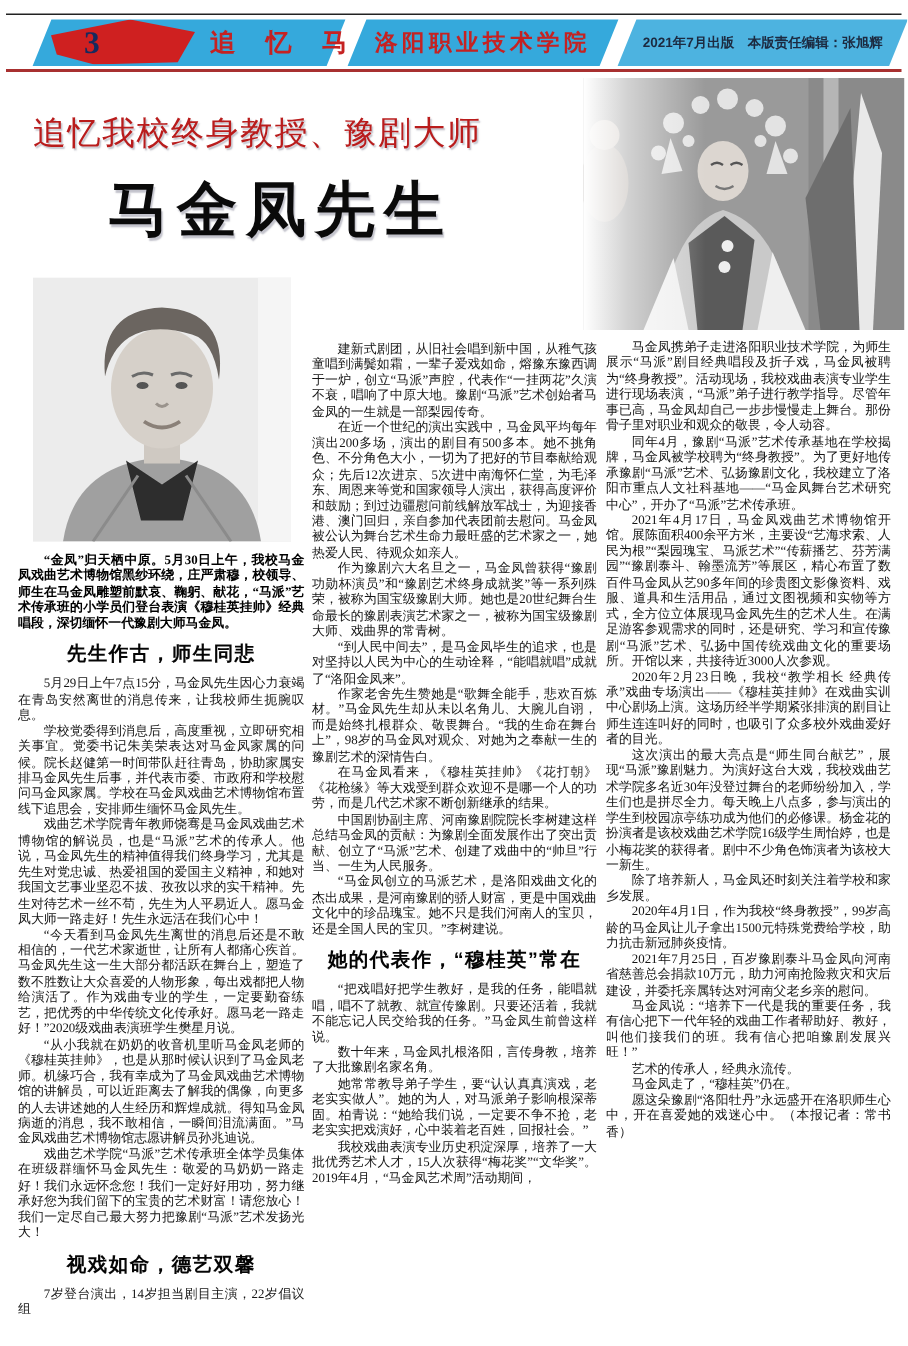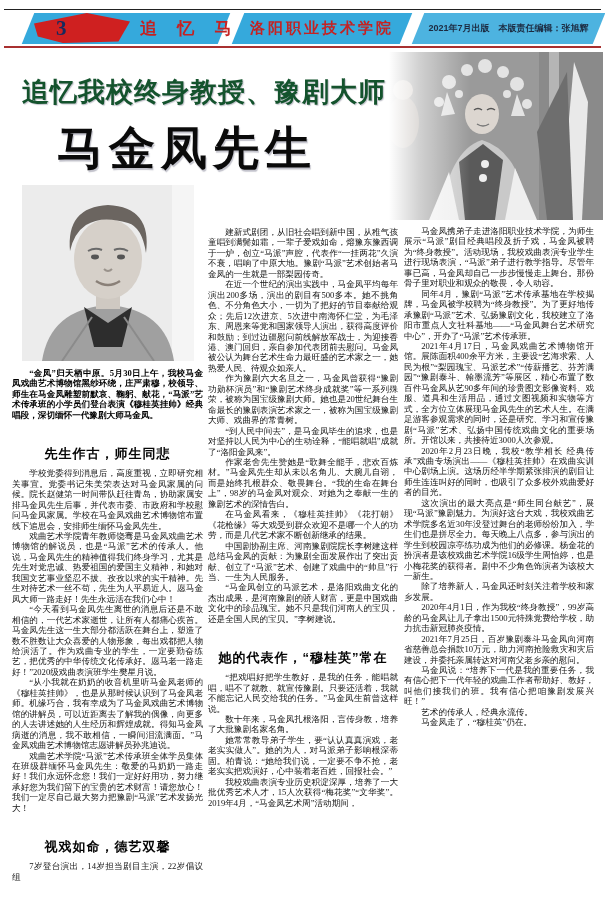--- a/index.html
+++ b/index.html
@@ -27,41 +27,41 @@
   }
   .flag-num { font-family:"Liberation Serif",serif; font-weight:bold; font-size:21px; color:#152a5e; padding-left:22px; }
   .band-title { color:#c52222; font-weight:bold; font-size:17px; letter-spacing:8px; padding-left:112px; white-space:nowrap; }
   .band-school { color:#c52222; font-weight:bold; font-size:15px; letter-spacing:3px; text-align:center; white-space:nowrap; }
   .band-pub { color:#1c2a40; font-weight:bold; font-size:9px; text-align:center; white-space:nowrap;
               font-family:"Liberation Sans",sans-serif; }
 
   
   .headline { position:absolute; left:22px; top:74px; width:420px; z-index:3; }
   .kicker {
-    font-size:27px; font-weight:700; letter-spacing:1px; color:#14532d; white-space:nowrap;
+    font-size:22px; font-weight:400; letter-spacing:1px; color:#b91c1c; white-space:nowrap;
     text-shadow:1px 1px 1px rgba(120,120,140,.45);
   }
   .main-title {
-    margin-top:8px; text-align:center; font-size:46px; font-weight:900; letter-spacing:6px;
+    margin-top:8px; text-align:center; font-size:40px; font-weight:900; letter-spacing:6px;
     color:#0a0a0a; text-shadow:1px 2px 1px rgba(120,120,140,.45); width:330px;
   }
 
   
   .montage { position:absolute; top:52px; right:2px; width:214px; height:168px; z-index:1; overflow:hidden; }
   .montage svg { display:block; }
   .montage-fade { position:absolute; inset:0; background:linear-gradient(to right,#ffffff 0%,rgba(255,255,255,.55) 14%,rgba(255,255,255,0) 38%); }
 
   
   .col { position:absolute; overflow:hidden; text-align:justify; }
   .col p.para { font-size:8.6px; line-height:10.45px; text-indent:2em; color:#141414; }
   .col p.lead { font-weight:bold; color:#000;font-family:Liberation Serif, serif; }
   .sec-head {
     font-family:"Liberation Sans","DejaVu Sans",sans-serif;
     font-size:13px; font-weight:bold; color:#050505; text-align:center;
-    margin:25px 0 5px 0; letter-spacing:1px; text-indent:0;
+    margin:7px 0 5px 0; letter-spacing:1px; text-indent:0;
   }
   #col1 { left:12px;  top:185px; width:191px; height:708px; }
   #col2 { left:208px; top:227px; width:190px; height:666px; }
   #col3 { left:404px; top:226px; width:190px; height:667px;font-family:Liberation Serif, serif; }
 
   .portrait { width:172px; height:176px; margin:0 auto 7px auto; background:#ededed; }
   .portrait svg { display:block; }
 </style>
 </head>
 <body>
@@ -161,20 +161,21 @@
         <path d="M82 84 q4 4 8 0" stroke="#9a938c" stroke-width="2" fill="none"></path>
         <path d="M74 96 q12 8 24 0" stroke="#8a8078" stroke-width="2.5" fill="none"></path>
 
         <path d="M40 176 l30 -44" stroke="#8b8b8b" stroke-width="2" fill="none"></path>
         <path d="M132 176 l-30 -44" stroke="#8b8b8b" stroke-width="2" fill="none"></path>
       </svg>
     </div>
     <p class="para lead">“金凤”归天栖中原。5月30日上午，我校马金凤戏曲艺术博物馆黑纱环绕，庄严肃穆，校领导、师生在马金凤雕塑前默哀、鞠躬、献花，“马派”艺术传承班的小学员们登台表演《穆桂英挂帅》经典唱段，深切缅怀一代豫剧大师马金凤。</p>
     <h3 class="sec-head">先生作古，师生同悲</h3>
     <div>
+        <p class="para">5月29日上午7点15分，马金凤先生因心力衰竭在青岛安然离世的消息传来，让我校师生扼腕叹息。</p>
         <p class="para">学校党委得到消息后，高度重视，立即研究相关事宜。党委书记朱美荣表达对马金凤家属的问候。院长赵健第一时间带队赶往青岛，协助家属安排马金凤先生后事，并代表市委、市政府和学校慰问马金凤家属。学校在马金凤戏曲艺术博物馆布置线下追思会，安排师生缅怀马金凤先生。</p>
         <p class="para">戏曲艺术学院青年教师饶骞是马金凤戏曲艺术博物馆的解说员，也是“马派”艺术的传承人。他说，马金凤先生的精神值得我们终身学习，尤其是先生对党忠诚、热爱祖国的爱国主义精神，和她对我国文艺事业坚忍不拔、孜孜以求的实干精神。先生对待艺术一丝不苟，先生为人平易近人。愿马金凤大师一路走好！先生永远活在我们心中！</p>
         <p class="para">“今天看到马金凤先生离世的消息后还是不敢相信的，一代艺术家逝世，让所有人都痛心疾首。马金凤先生这一生大部分都活跃在舞台上，塑造了数不胜数让大众喜爱的人物形象，每出戏都把人物给演活了。作为戏曲专业的学生，一定要勤奋练艺，把优秀的中华传统文化传承好。愿马老一路走好！”2020级戏曲表演班学生樊星月说。</p>
         <p class="para">“从小我就在奶奶的收音机里听马金凤老师的《穆桂英挂帅》，也是从那时候认识到了马金凤老师。机缘巧合，我有幸成为了马金凤戏曲艺术博物馆的讲解员，可以近距离去了解我的偶像，向更多的人去讲述她的人生经历和辉煌成就。得知马金凤病逝的消息，我不敢相信，一瞬间泪流满面。”马金凤戏曲艺术博物馆志愿讲解员孙兆迪说。</p>
         <p class="para">戏曲艺术学院“马派”艺术传承班全体学员集体在班级群缅怀马金凤先生：敬爱的马奶奶一路走好！我们永远怀念您！我们一定好好用功，努力继承好您为我们留下的宝贵的艺术财富！请您放心！我们一定尽自己最大努力把豫剧“马派”艺术发扬光大！</p>
       </div>
     <h3 class="sec-head">视戏如命，德艺双馨</h3>
     <div>
         <p class="para">7岁登台演出，14岁担当剧目主演，22岁倡议组</p>
       </div>
@@ -206,16 +207,17 @@
         <p class="para">同年4月，豫剧“马派”艺术传承基地在学校揭牌，马金凤被学校聘为“终身教授”。为了更好地传承豫剧“马派”艺术、弘扬豫剧文化，我校建立了洛阳市重点人文社科基地——“马金凤舞台艺术研究中心”，开办了“马派”艺术传承班。</p>
         <p class="para">2021年4月17日，马金凤戏曲艺术博物馆开馆。展陈面积400余平方米，主要设“艺海求索、人民为根”“梨园瑰宝、马派艺术”“传薪播艺、芬芳满园”“豫剧泰斗、翰墨流芳”等展区，精心布置了数百件马金凤从艺90多年间的珍贵图文影像资料、戏服、道具和生活用品，通过文图视频和实物等方式，全方位立体展现马金凤先生的艺术人生。在满足游客参观需求的同时，还是研究、学习和宣传豫剧“马派”艺术、弘扬中国传统戏曲文化的重要场所。开馆以来，共接待近3000人次参观。</p>
         <p class="para">2020年2月23日晚，我校“教学相长 经典传承”戏曲专场演出——《穆桂英挂帅》在戏曲实训中心剧场上演。这场历经半学期紧张排演的剧目让师生连连叫好的同时，也吸引了众多校外戏曲爱好者的目光。</p>
         <p class="para">这次演出的最大亮点是“师生同台献艺”，展现“马派”豫剧魅力。为演好这台大戏，我校戏曲艺术学院多名近30年没登过舞台的老师纷纷加入，学生们也是拼尽全力。每天晚上八点多，参与演出的学生到校园凉亭练功成为他们的必修课。杨金花的扮演者是该校戏曲艺术学院16级学生周怡婷，也是小梅花奖的获得者。剧中不少角色饰演者为该校大一新生。</p>
         <p class="para">除了培养新人，马金凤还时刻关注着学校和家乡发展。</p>
         <p class="para">2020年4月1日，作为我校“终身教授”，99岁高龄的马金凤让儿子拿出1500元特殊党费给学校，助力抗击新冠肺炎疫情。</p>
         <p class="para">2021年7月25日，百岁豫剧泰斗马金凤向河南省慈善总会捐款10万元，助力河南抢险救灾和灾后建设，并委托亲属转达对河南父老乡亲的慰问。</p>
         <p class="para">马金凤说：“培养下一代是我的重要任务，我有信心把下一代年轻的戏曲工作者帮助好、教好，叫他们接我们的班。我有信心把咱豫剧发展兴旺！”</p>
         <p class="para">艺术的传承人，经典永流传。</p>
         <p class="para">马金凤走了，“穆桂英”仍在。</p>
+        <p class="para">愿这朵豫剧“洛阳牡丹”永远盛开在洛职师生心中，开在喜爱她的戏迷心中。（本报记者：常书香）</p>
       </div>
   </div>
 
 </div>
 
 </body></html>

